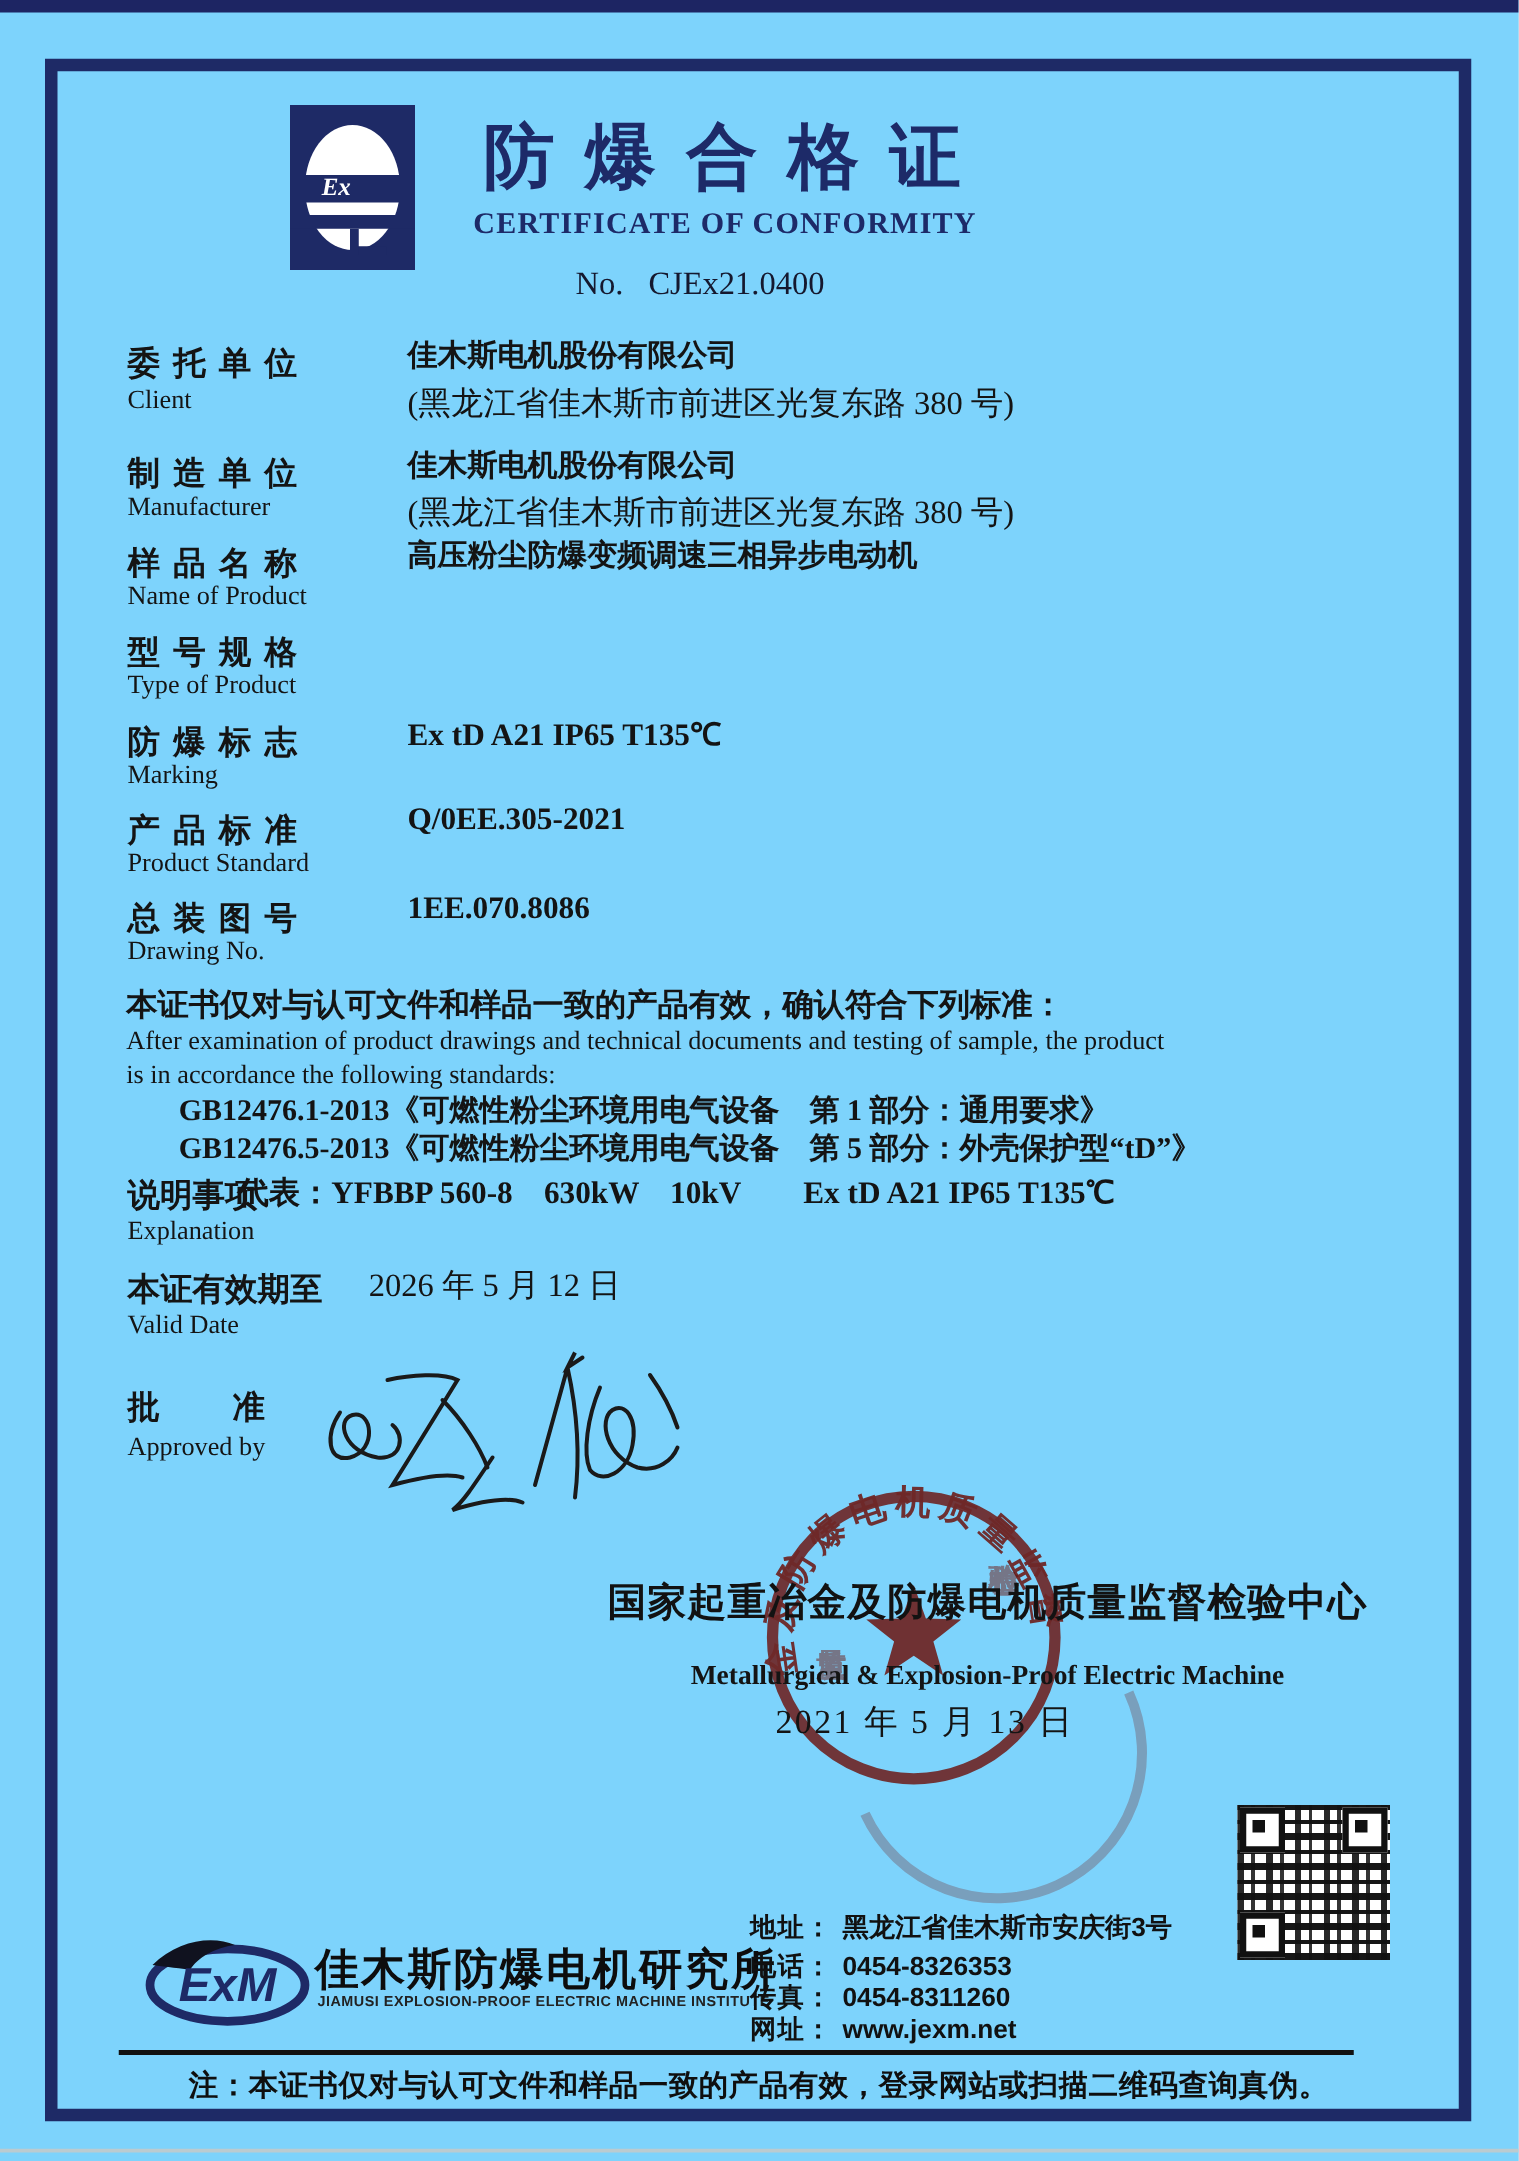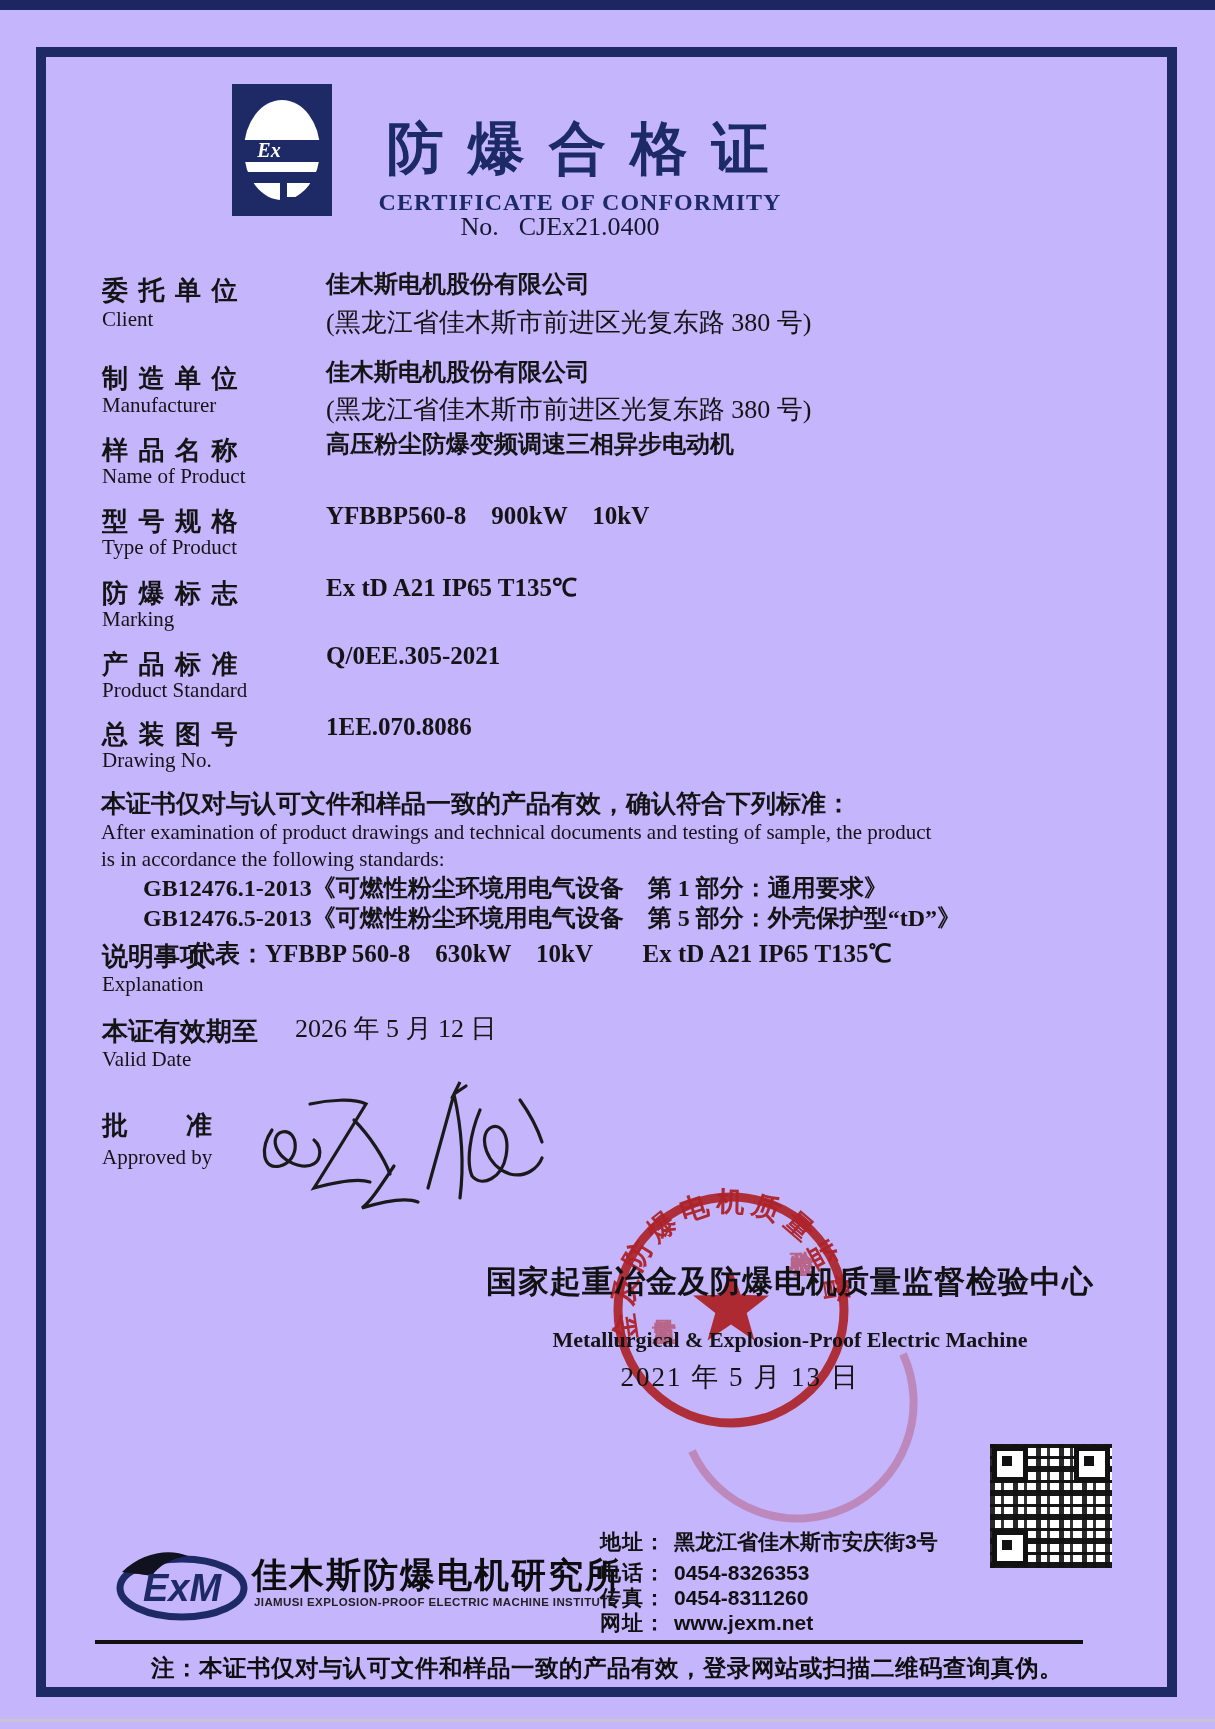--- a/index.html
+++ b/index.html
@@ -1,21 +1,21 @@
 <!DOCTYPE html>
 <html><head>
 <meta charset="utf-8">
 <style>
   html,body{margin:0;padding:0;background:#e8e8e8;}
-  .page{position:relative;width:1215px;height:1729px;background:#c4b5fd;margin:0 auto;overflow:hidden;
+  .page{position:relative;width:1215px;height:1729px;background:#7dd3fc;margin:0 auto;overflow:hidden;
         font-family:"Liberation Serif",serif;color:#141414;}
   .abs{position:absolute;}
   .serif{font-family:"Liberation Serif",serif;}
   .sans{font-family:"Liberation Sans",sans-serif;}
-  .navy{color:#1d2a68;margin-top:23px;}
+  .navy{color:#1d2a68;}
   .b{font-weight:bold;}
   .ctr{text-align:center;}
 
   .top-band{left:0;top:0;width:1215px;height:10px;background:#1d2563;}
   .frame{left:36px;top:47px;width:1121px;height:1630px;border:10px solid #1e2a66;}
 
   
   .ex-logo{left:232px;top:84px;width:100px;height:132px;background:#1e2a66;}
   .ex-logo .disc{position:absolute;left:12px;top:16px;width:76px;height:100px;background:#fff;border-radius:50%;}
   .ex-logo .bar1{position:absolute;left:0;top:56px;width:100px;height:22px;background:#1e2a66;}
@@ -100,21 +100,20 @@
   <div class="abs lbl-en" style="top:393px">Manufacturer</div>
   <div class="abs val-cjk" style="top:356px">佳木斯电机股份有限公司</div>
   <div class="abs val-sub" style="top:392px">(黑龙江省佳木斯市前进区光复东路 380 号)</div>
 
   <div class="abs lbl-cn" style="top:433px">样 品 名 称</div>
   <div class="abs lbl-en" style="top:464px">Name of Product</div>
   <div class="abs val-cjk" style="top:428px">高压粉尘防爆变频调速三相异步电动机</div>
 
   <div class="abs lbl-cn" style="top:504px">型 号 规 格</div>
   <div class="abs lbl-en" style="top:535px">Type of Product</div>
-  <div class="abs val-lat" style="top:499px">YFBBP560-8　900kW　10kV</div>
 
   <div class="abs lbl-cn" style="top:576px">防 爆 标 志</div>
   <div class="abs lbl-en" style="top:607px">Marking</div>
   <div class="abs val-lat" style="top:569px">Ex tD A21 IP65 T135℃</div>
 
   <div class="abs lbl-cn" style="top:647px">产 品 标 准</div>
   <div class="abs lbl-en" style="top:678px">Product Standard</div>
   <div class="abs val-lat" style="top:642px">Q/0EE.305-2021</div>
 
   <div class="abs lbl-cn" style="top:717px">总 装 图 号</div>

